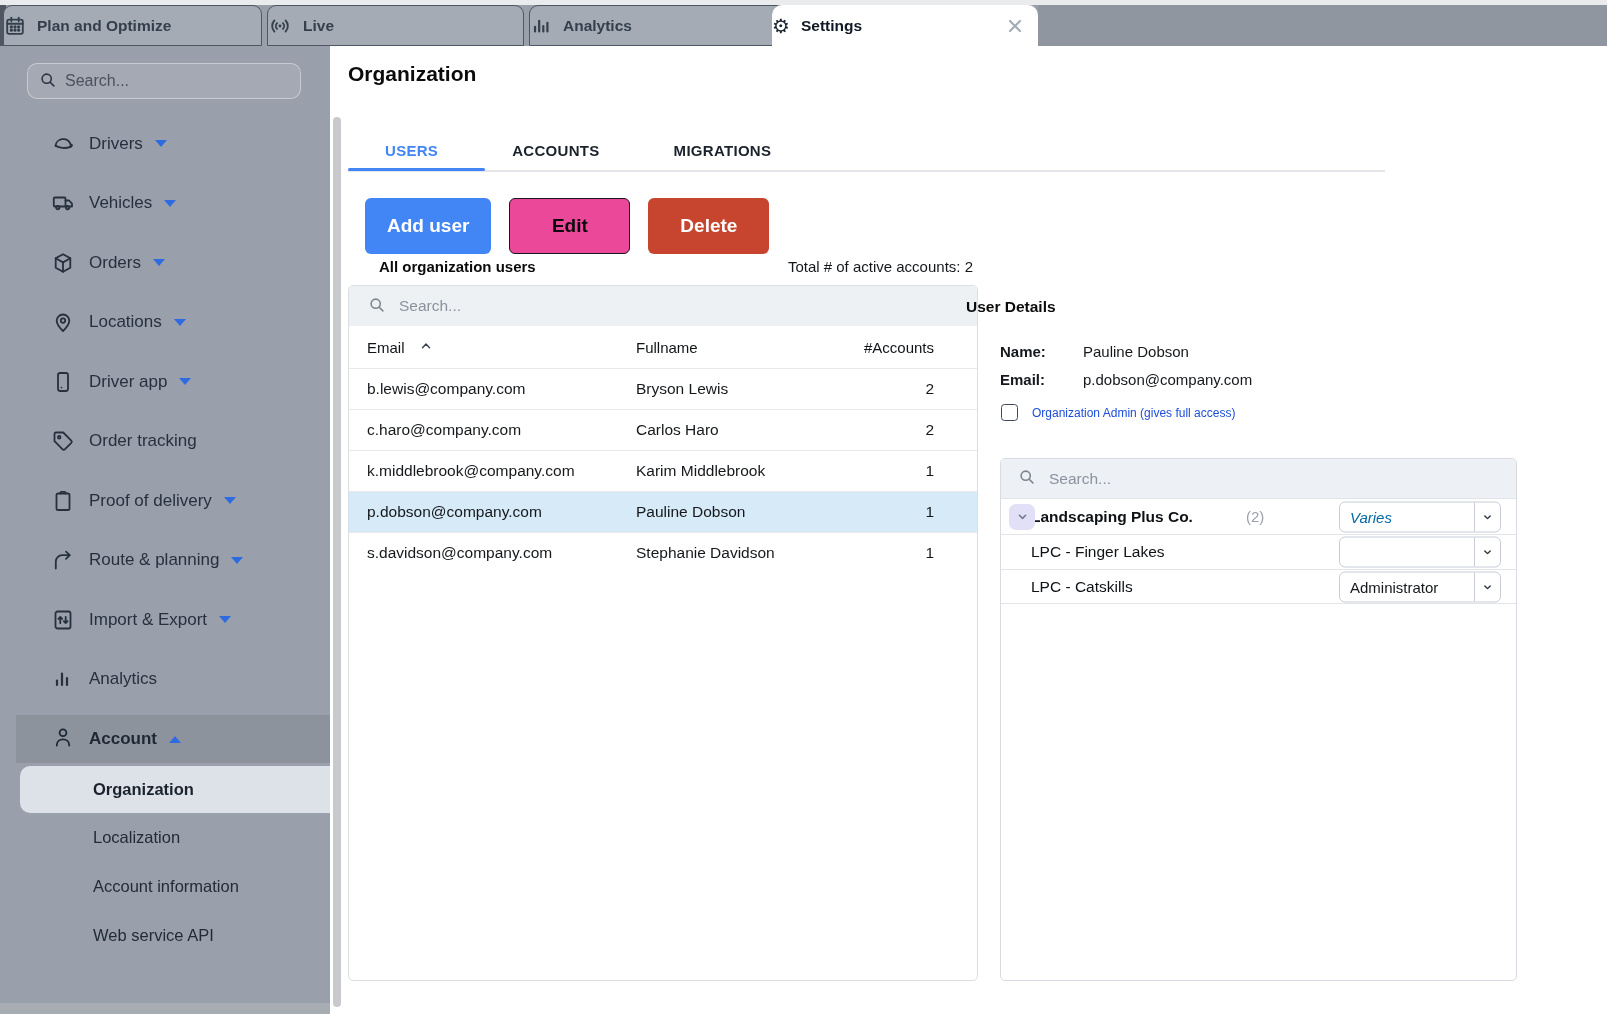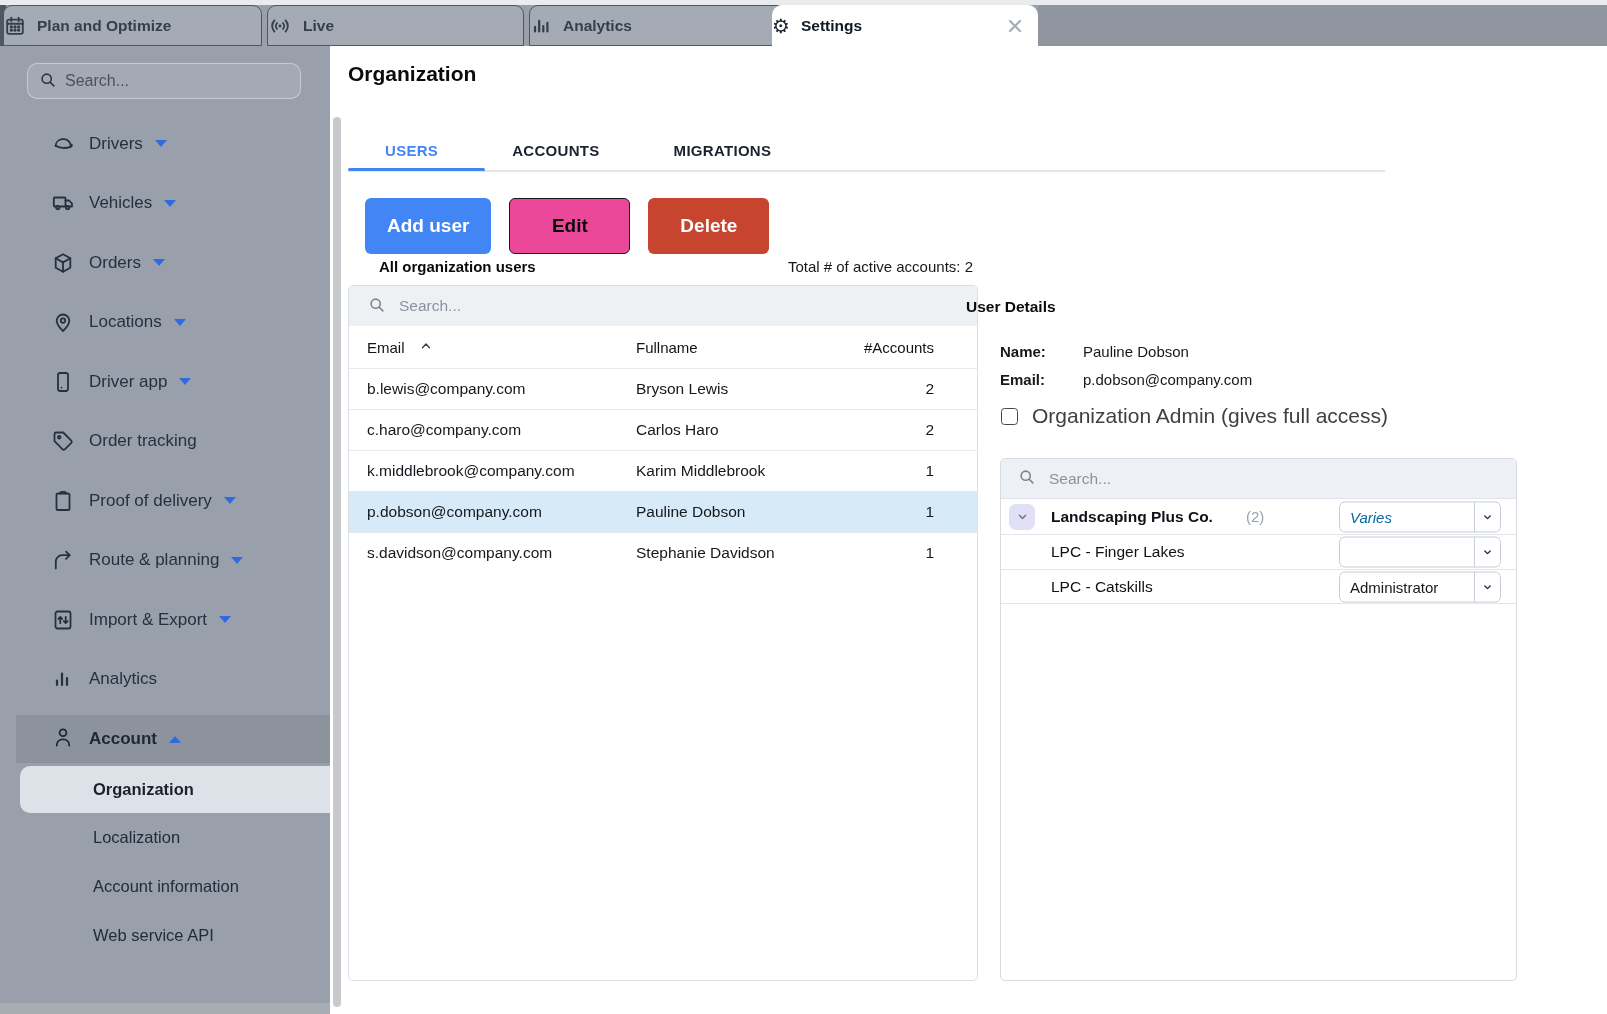--- a/index.html
+++ b/index.html
@@ -85,34 +85,34 @@
   .trow.selected { background:#D6EAF8; }
 
   
   .details-heading { position:absolute; left:636px; top:252px; font-size:15.5px; font-weight:bold; color:#0B0B0C; }
   .kv { position:absolute; left:670px; display:flex; font-size:15px; color:#15181C; }
   .kv .k { font-weight:bold; width:83px; }
   .kv.name-row { top:297px; }
   .kv.email-row { top:325px; }
   .admin-row { position:absolute; left:671px; top:358px; display:flex; align-items:center; gap:14px; cursor:pointer; }
   .checkbox { width:17px; height:17px; border:1.6px solid #3D4859; border-radius:3.5px; background:#fff; }
-  .admin-label { font-size:21px; color:#404040; }
+  .admin-label { font-size:12px; color:#1d4ed8; }
 
   .acct-box { position:absolute; left:670px; top:412px; width:517px; height:523px; border:1px solid #D8DCE2;
               border-radius:5px; background:#fff; overflow:hidden; }
   .acct-search { height:40px; background:#EDF0F4; border-bottom:1px solid #E0E3E7; display:flex; align-items:center;
                  padding:0 16px; gap:13px; }
   .acct-search input { flex:1; background:transparent; border:none; outline:none; font-size:15.5px; color:#3A424E; font-family:inherit; }
   .acct-search input::placeholder { color:#8A929E; opacity:1; }
   .arow { position:relative; display:flex; align-items:center; height:35px; }
   .arow + .arow { border-top:1px solid #E3E6E9; }
   .arow.last { border-bottom:1px solid #E3E6E9; }
   .chev-box { position:absolute; left:8px; top:50%; transform:translateY(-50%); width:26px; height:26px; border-radius:7px;
               background:#E2E0F6; display:flex; align-items:center; justify-content:center; cursor:pointer; }
-  .aname { margin-left:50px; font-size:15.5px; color:#0E1216; }
+  .aname { margin-left:30px; font-size:15.5px; color:#0E1216; }
   .aname.bold { font-weight:bold; }
   .acount { position:absolute; left:245px; font-size:15px; color:#9AA1AA; }
   .sel { position:absolute; right:15px; top:50%; transform:translateY(-50%); width:162px; height:31px;
          border:1px solid #C7CCD6; border-radius:6px; background:#fff; display:flex; align-items:stretch; cursor:pointer; }
   .sel .sel-val { flex:1; display:flex; align-items:center; padding:0 10px; font-size:15px; color:#15181C; overflow:hidden; white-space:nowrap; }
   .sel .sel-val.placeholder { font-style:italic; color:#0369a1; }
   .sel .sel-chev { width:26px; border-left:1px solid #C7CCD6; display:flex; align-items:center; justify-content:center; }
 </style>
 </head>
 <body>

